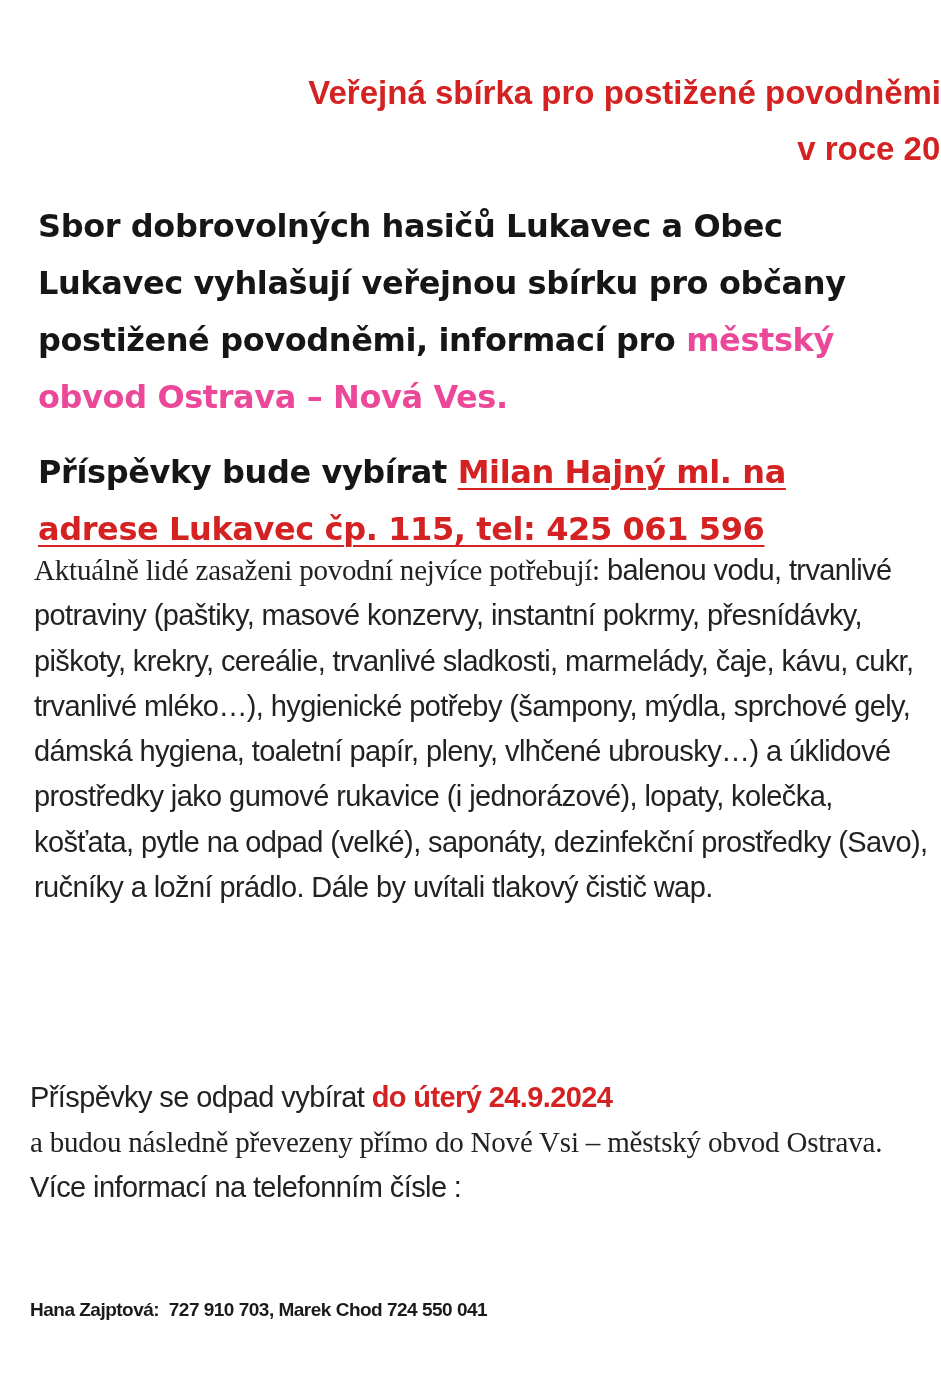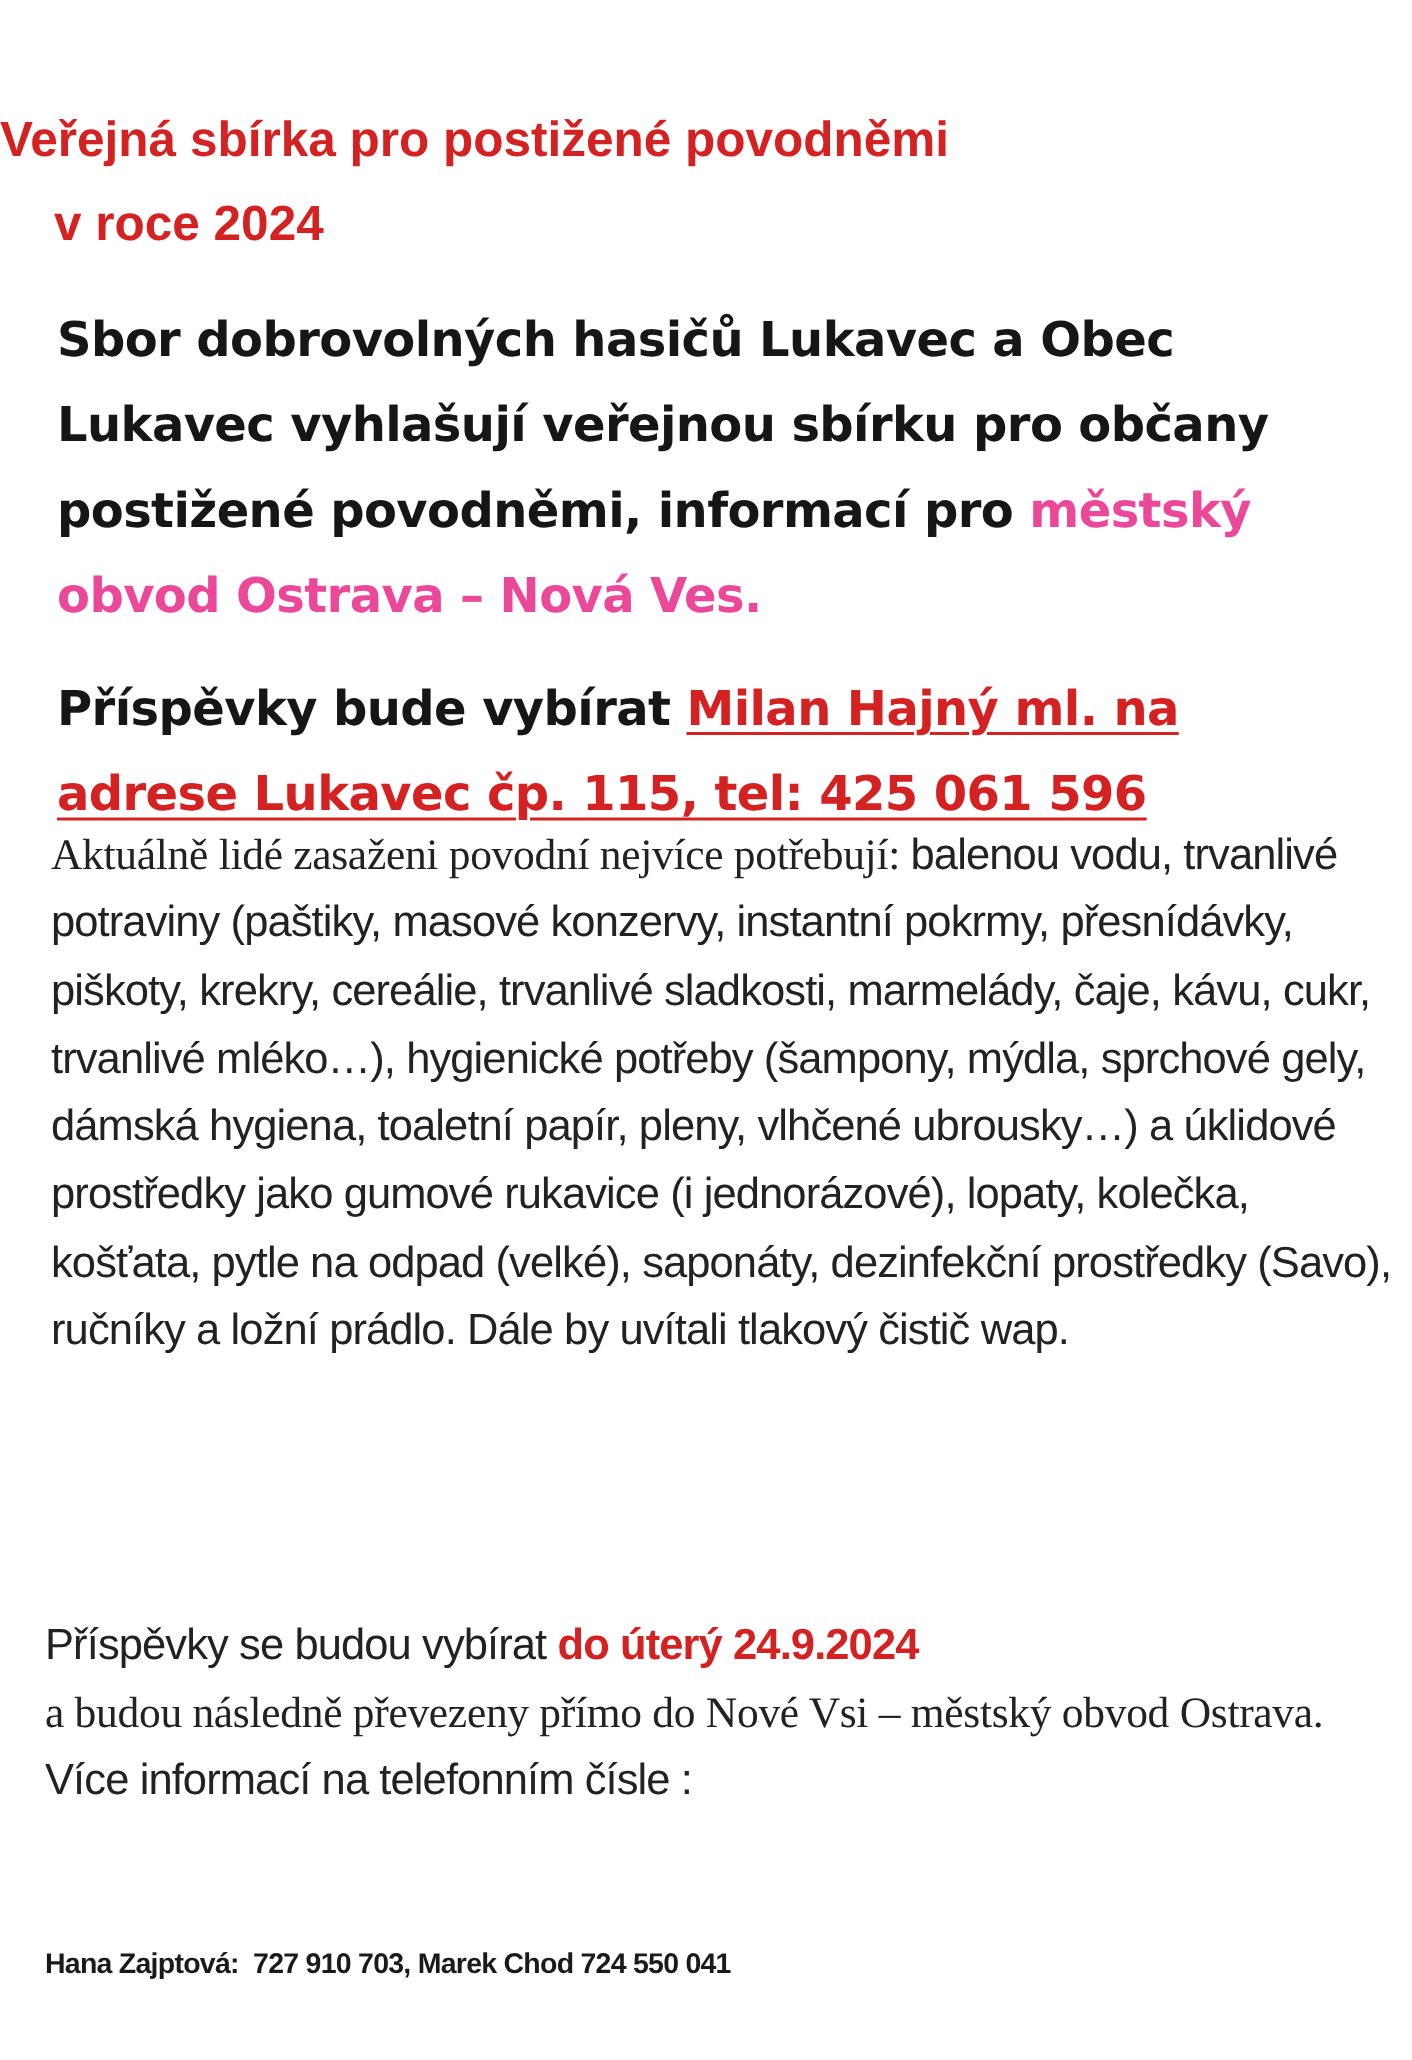--- a/index.html
+++ b/index.html
@@ -1,18 +1,18 @@
 <!DOCTYPE html>
 <html><head>
 <meta charset="utf-8">
 <style>
   html, body { margin: 0; padding: 0; background: #ffffff; }
   body { width: 941px; height: 1373px; overflow: hidden; position: relative; color: #1a1a1a; }
   .title {
-    position: absolute; left: 0; width: 941px; text-align: left;
+    position: absolute; left: 0; width: 941px; text-align: right;
     font-family: "Liberation Sans", sans-serif; font-weight: bold;
     color: #d42222; font-size: 33px; line-height: 54px;
   }
   .intro {
     position: absolute; left: 38px; top: 198px; width: 920px;
     font-family: "DejaVu Sans", sans-serif; font-weight: bold;
     font-size: 32px; line-height: 57px; color: #161616; white-space: nowrap;
     letter-spacing: -0.4px;
   }
   .red { color: #ec4899; }
@@ -57,18 +57,18 @@
 </div>
 
 <div class="collector">
   <div><span>Příspěvky bude vybírat </span><span class="link">Milan Hajný ml. na</span></div>
   <div><span class="link">adrese Lukavec čp. 115, tel: 425 061 596</span></div>
 </div>
 
 <div class="needs"><span class="lead">Aktuálně lidé zasaženi povodní nejvíce potřebují: </span><span>balenou vodu, trvanlivé potraviny (paštiky, masové konzervy, instantní pokrmy, přesnídávky, piškoty, krekry, cereálie, trvanlivé sladkosti, marmelády, čaje, kávu, cukr, trvanlivé mléko…), hygienické potřeby (šampony, mýdla, sprchové gely, dámská hygiena, toaletní papír, pleny, vlhčené ubrousky…) a úklidové prostředky jako gumové rukavice (i jednorázové), lopaty, kolečka, košťata, pytle na odpad (velké), saponáty, dezinfekční prostředky (Savo), ručníky a ložní prádlo. Dále by uvítali tlakový čistič wap.</span></div>
 
 <div class="deadline">
-  <div><span class="sans">Příspěvky se budou vybírat </span><span class="date">do úterý 24.9.2024</span></div>
+  <div><span class="sans">Příspěvky se odpad vybírat </span><span class="date">do úterý 24.9.2024</span></div>
   <div class="serif">a budou následně převezeny přímo do Nové Vsi – městský obvod Ostrava.</div>
   <div class="sans">Více informací na telefonním čísle :</div>
 </div>
 
 <div class="contacts">Hana Zajptová:  727 910 703, Marek Chod 724 550 041</div>
 
 </body></html>

